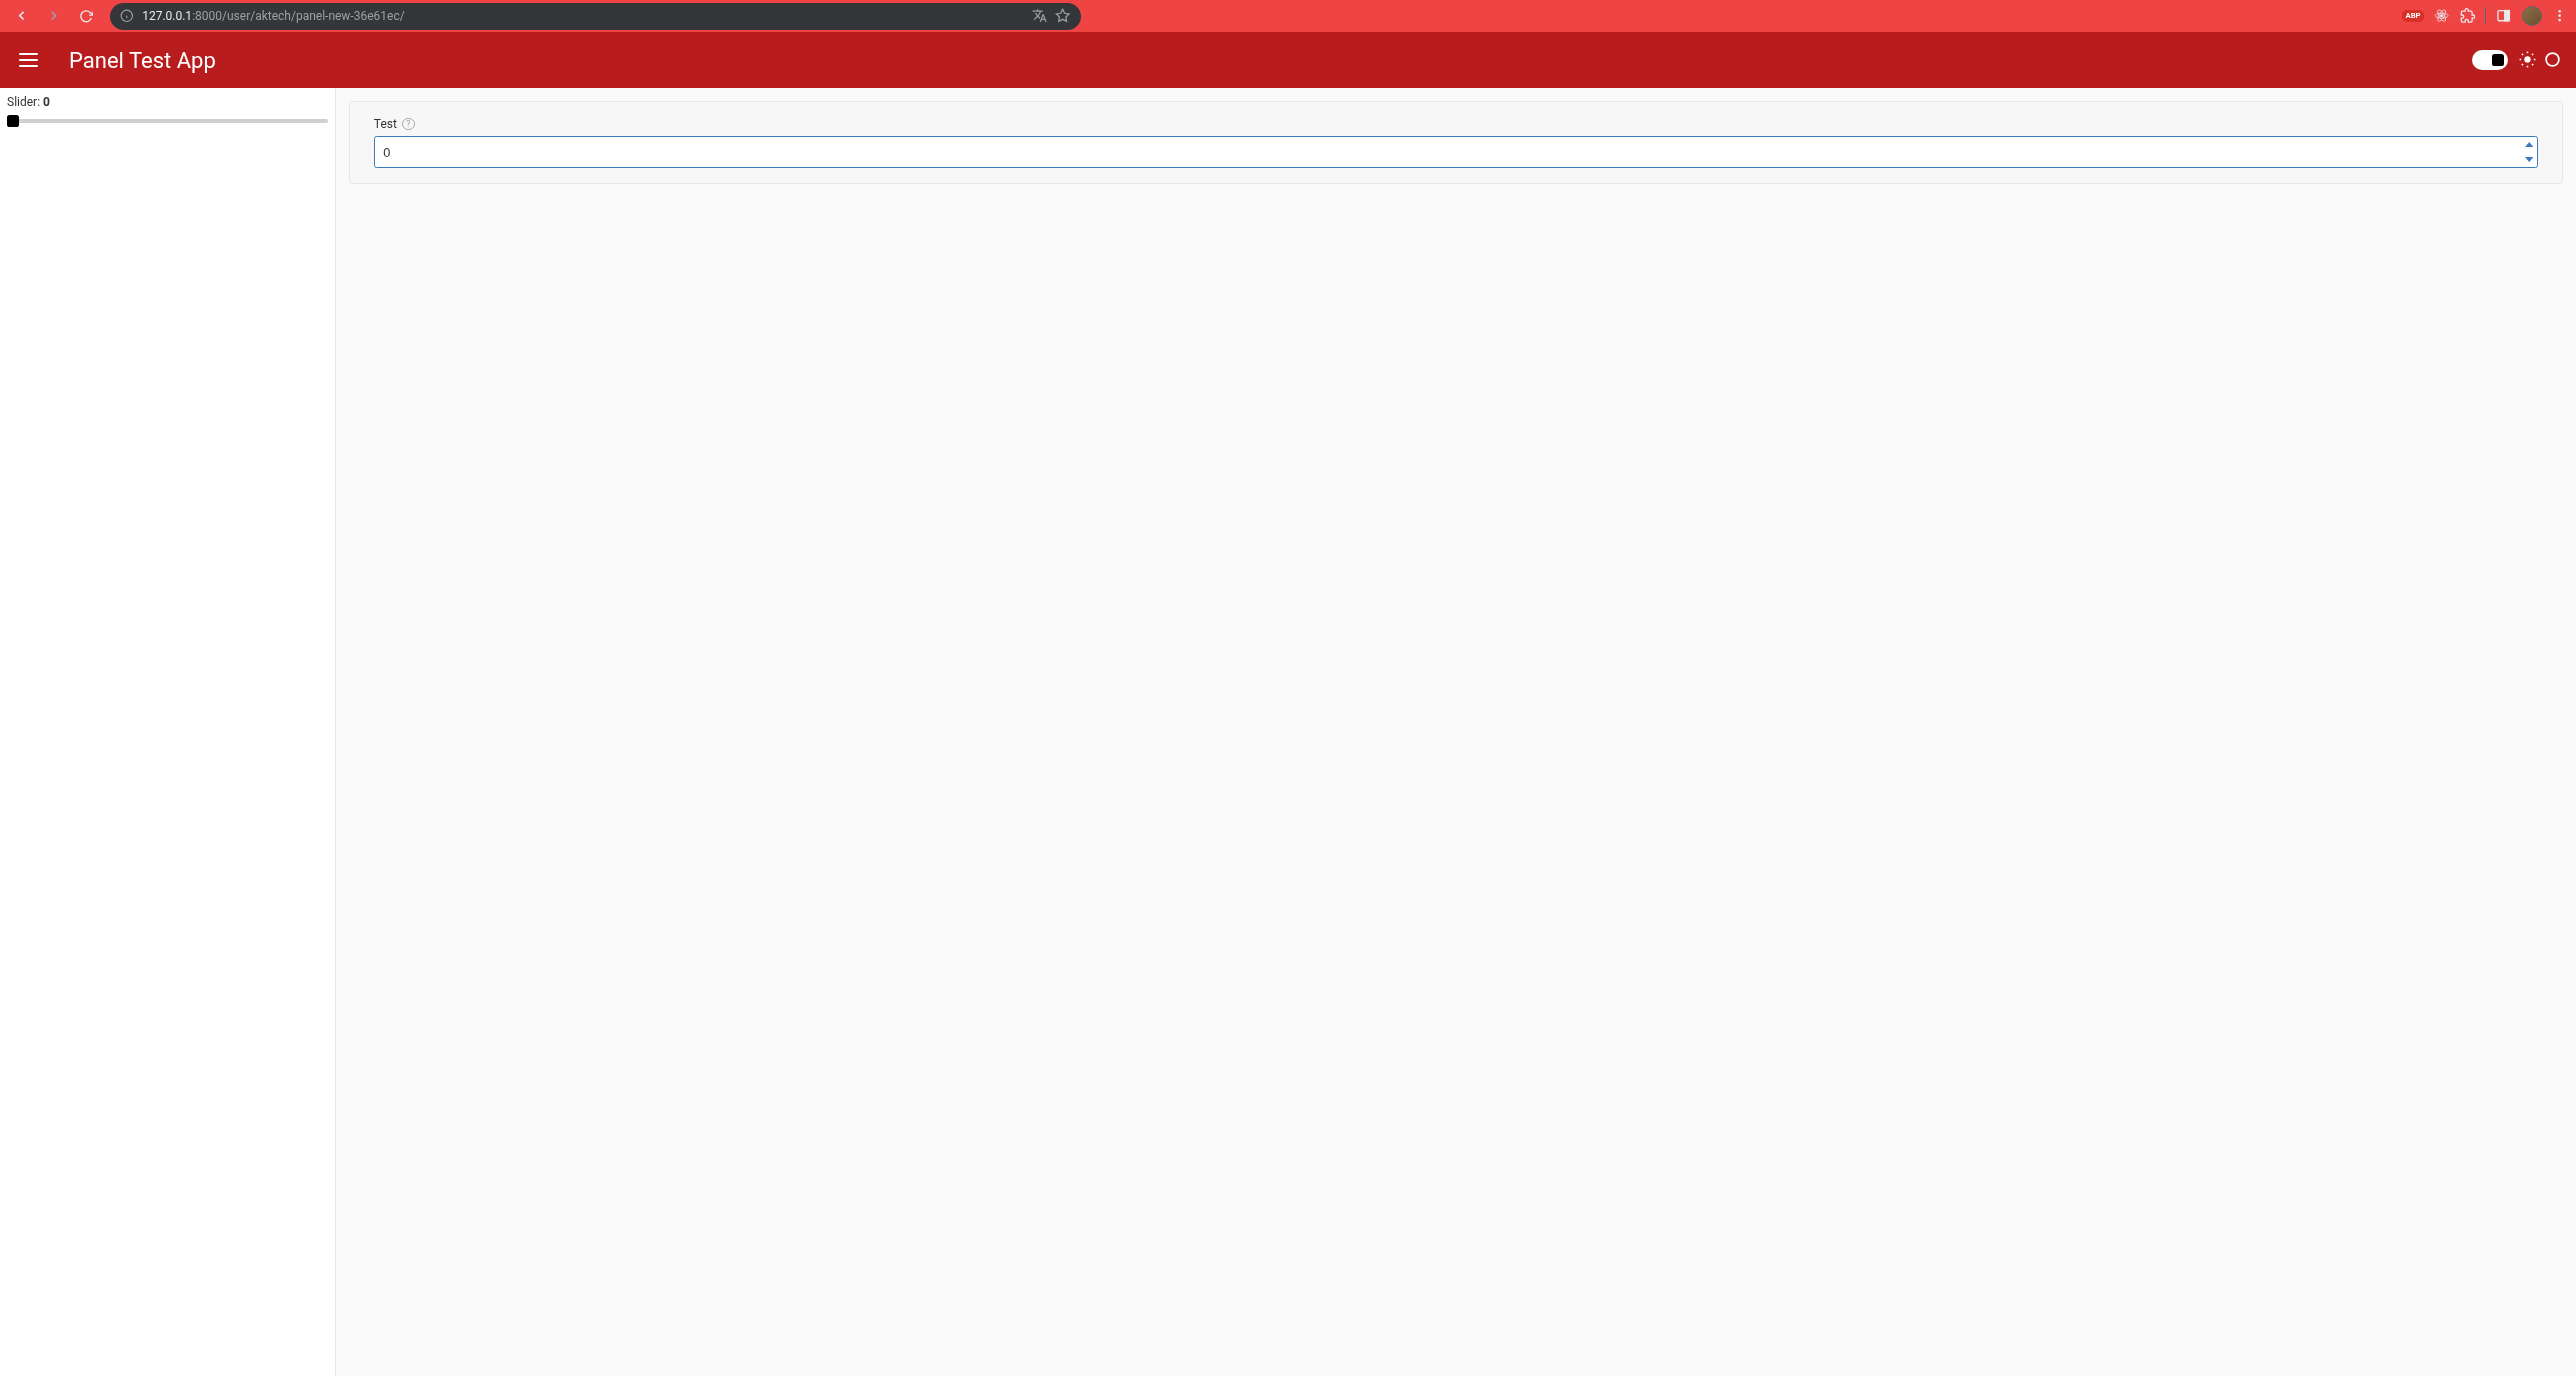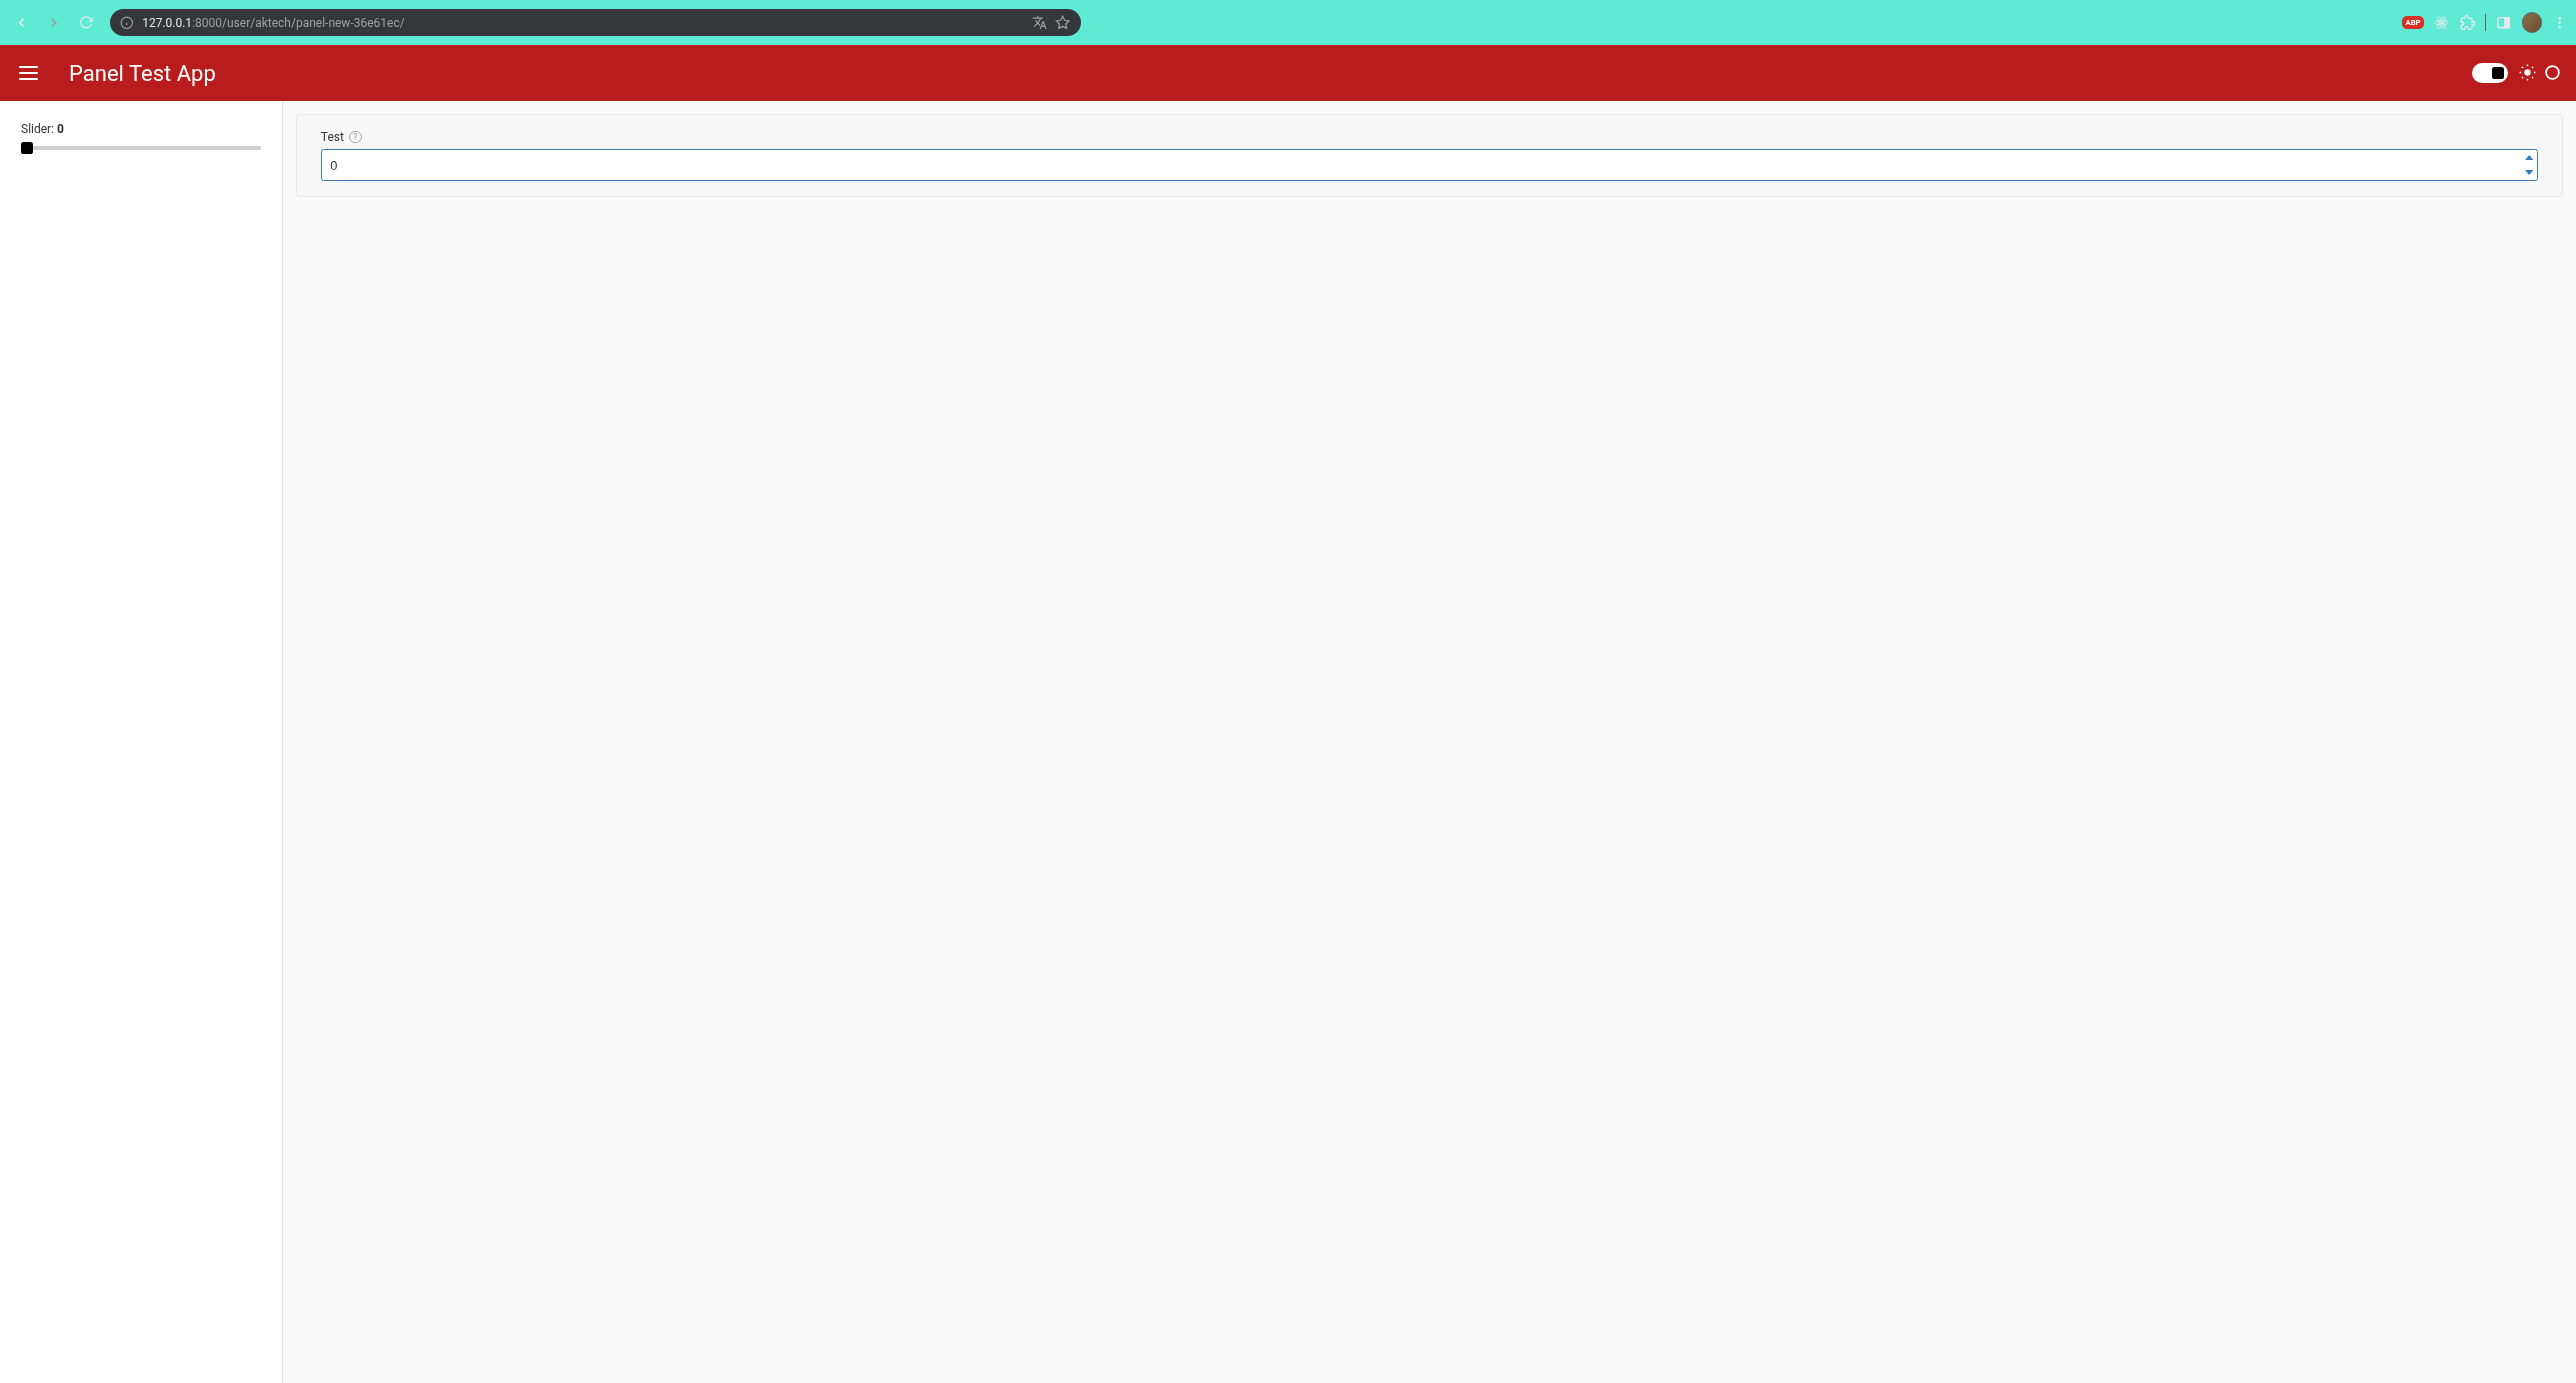--- a/index.html
+++ b/index.html
@@ -9,22 +9,22 @@
     }
     
     body {
       font-family: -apple-system, BlinkMacSystemFont, "Segoe UI", Roboto, Helvetica, Arial, sans-serif;
       background: #fff;
       overflow: hidden;
     }
     
     
     .browser-chrome {
-      background: #5eead4;
-      height: 45px;
+      background: #ef4444;
+      height: 32px;
       display: flex;
       align-items: center;
       padding: 0 8.5px;
       gap: 5.1px;
     }
     
     .nav-btn {
       width: 27px;
       height: 27px;
       display: flex;
@@ -164,22 +164,22 @@
       color: #fff;
     }
     
     
     .content {
       display: flex;
       height: calc(100vh - 95px);
     }
     
     .sidebar {
-      width: 283px;
-      padding: 21px;
+      width: 336px;
+      padding: 7px;
       border-right: 0.9px solid #e6e6e6;
     }
     
     .slider-label {
       font-size: 12px;
       color: #333;
       margin-bottom: 5.1px;
     }
     
     .slider-label b {

